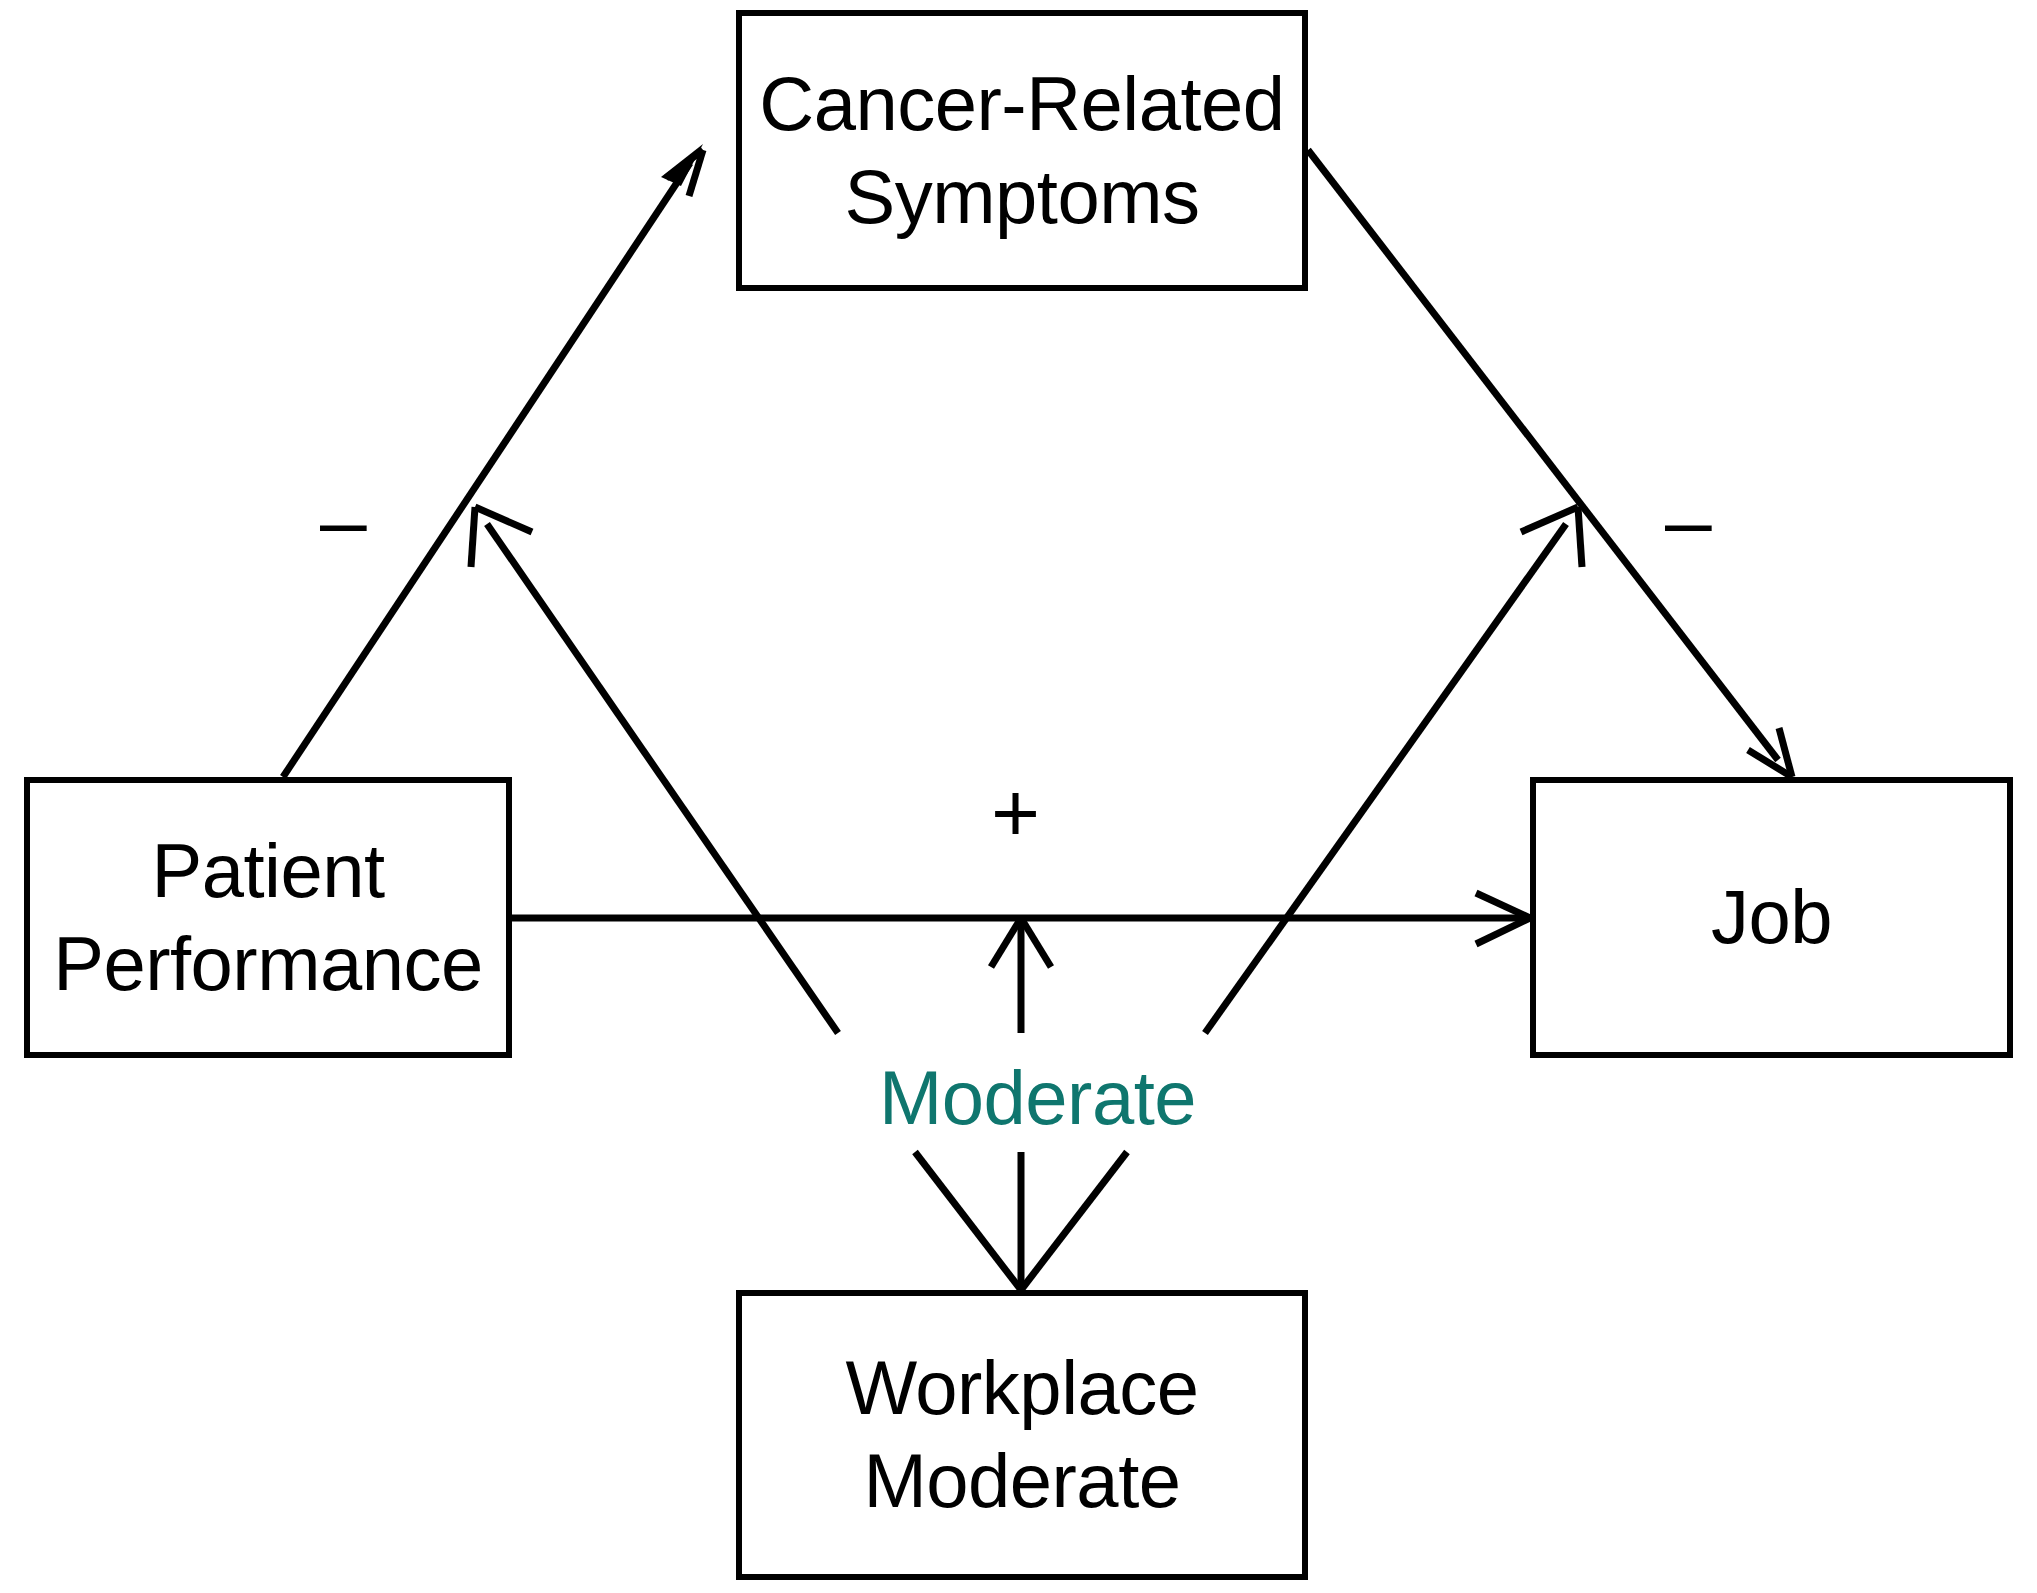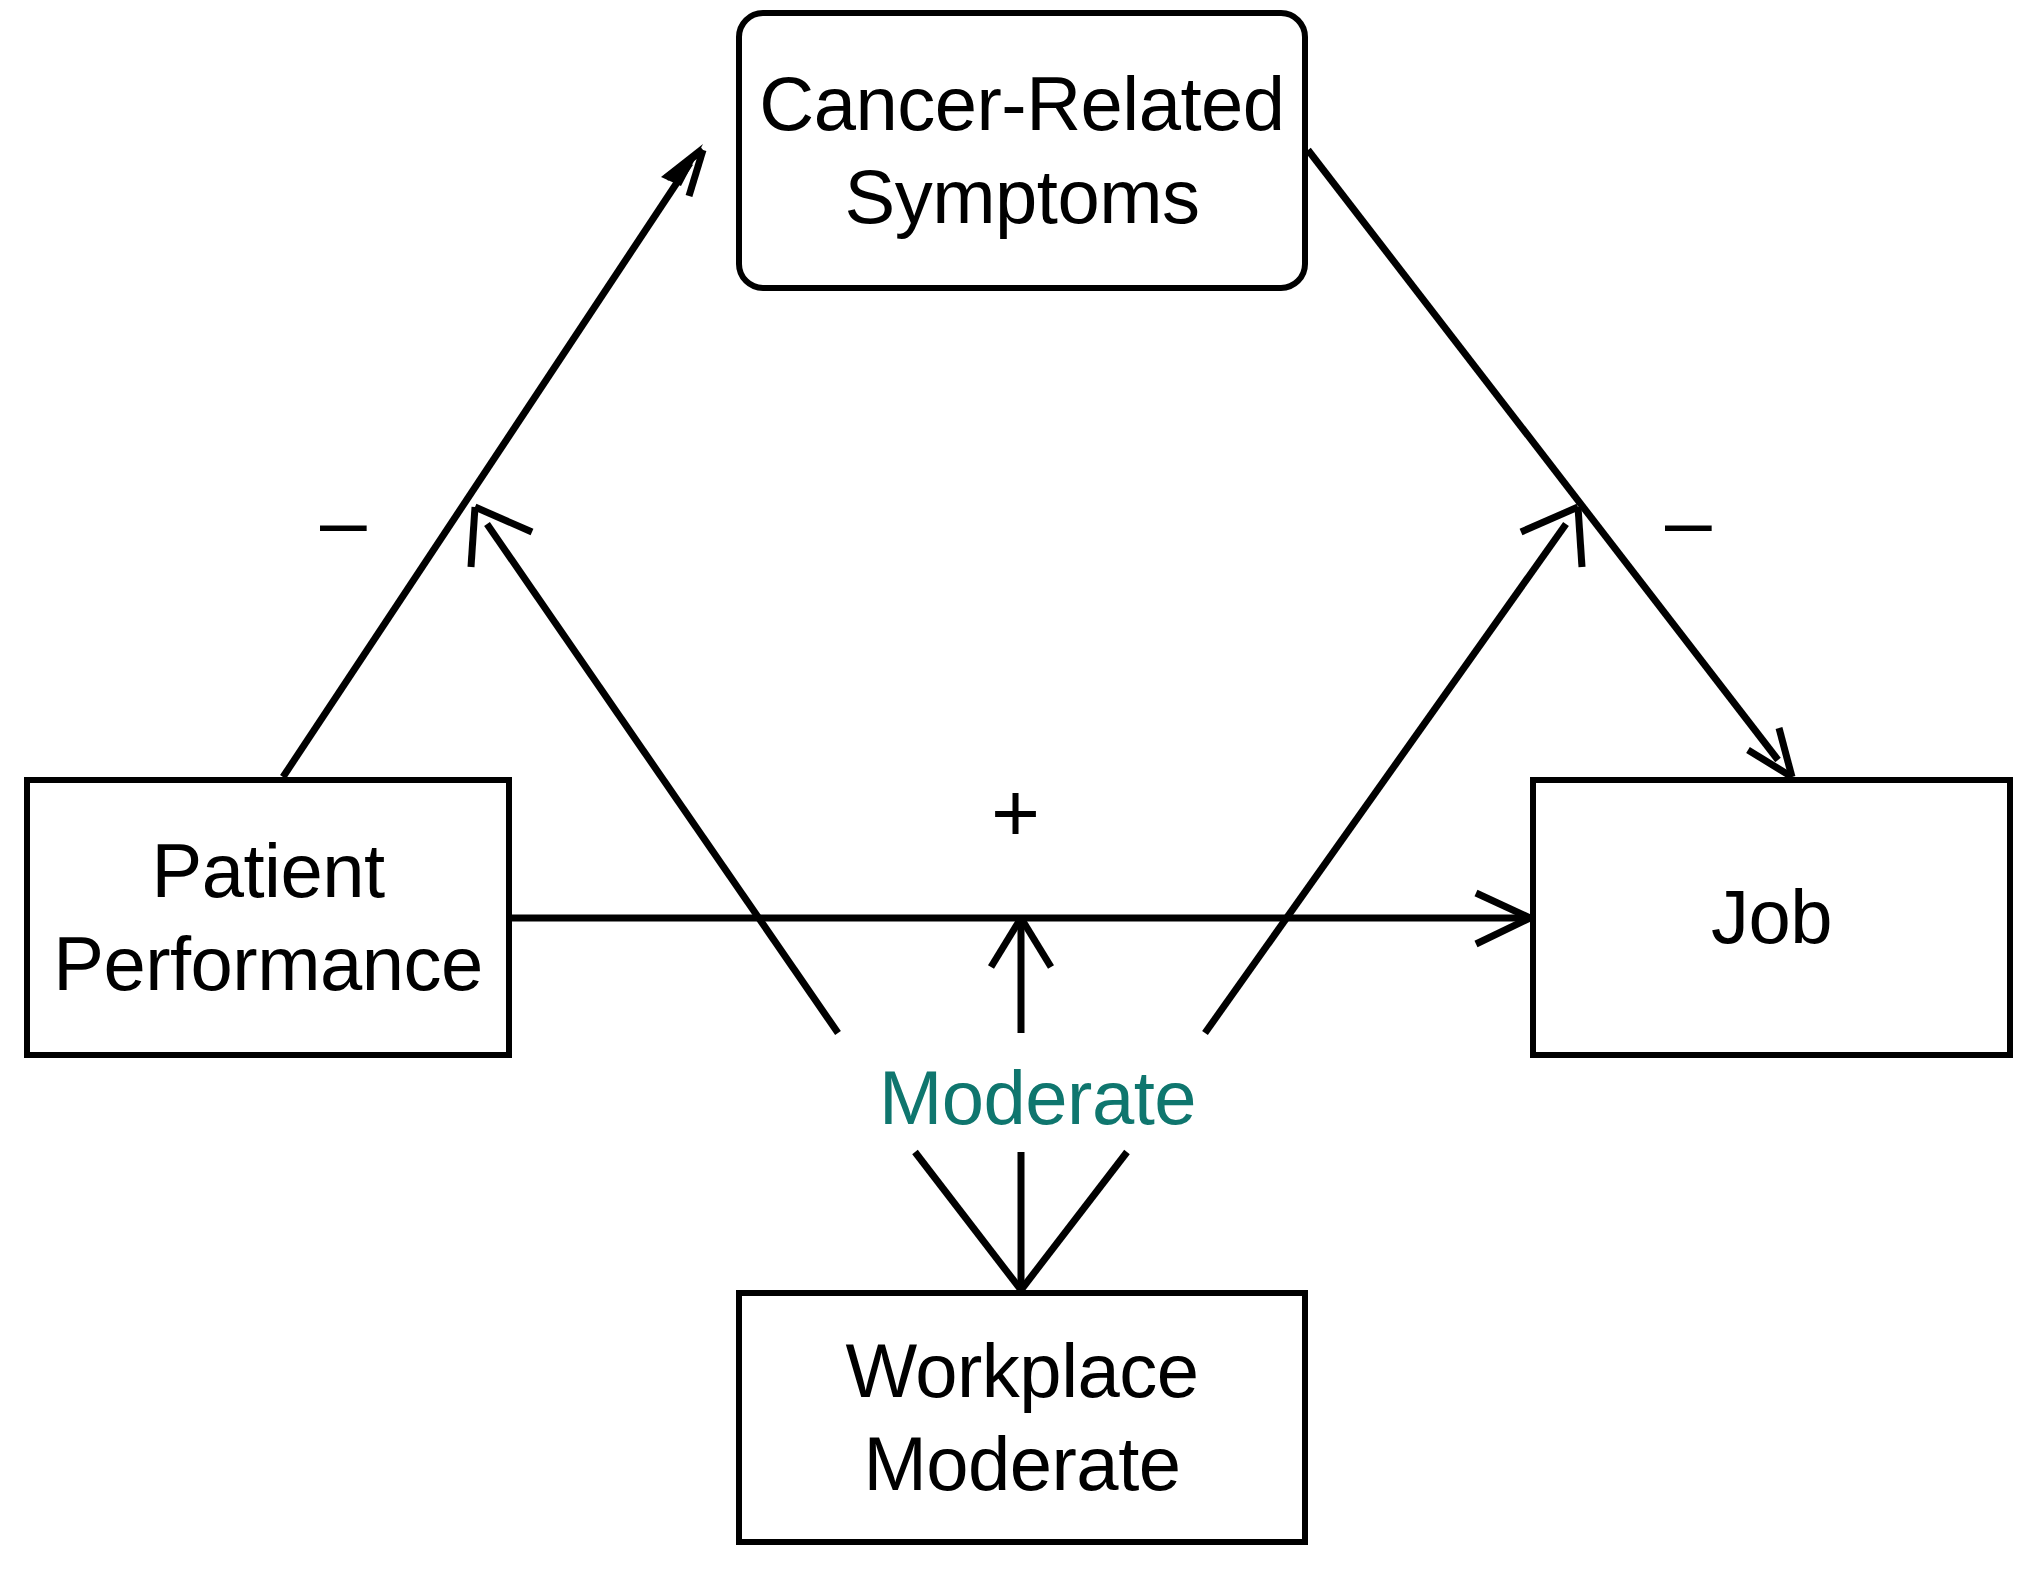--- a/index.html
+++ b/index.html
@@ -105,33 +105,33 @@
     </g>
 
     <g>
       <line x1="915" y1="1152" x2="1021" y2="1290" stroke="#000000" stroke-width="7"></line>
       <line x1="1021" y1="1152" x2="1021" y2="1290" stroke="#000000" stroke-width="7"></line>
       <line x1="1127" y1="1152" x2="1021" y2="1290" stroke="#000000" stroke-width="7"></line>
     </g>
 
   </svg>
 
-  <div class="node-box" style="left:736px; top:10px; width:572px; height:281px;border-radius:27px;">
+  <div class="node-box" style="left:736px; top:10px; width:572px; height:281px;">
     <span class="node-label"><span>Cancer-Related</span><br><span>Symptoms</span></span>
   </div>
 
   <div class="node-box" style="left:24px; top:777px; width:488px; height:281px;text-align:center;">
     <span class="node-label"><span>Patient</span><br><span>Performance</span></span>
   </div>
 
   <div class="node-box" style="left:1530px; top:777px; width:483px; height:281px;text-align:center;">
     <span class="node-label"><span>Job</span><br></span>
   </div>
 
-  <div class="node-box" style="left:736px; top:1290px; width:572px; height:255px;">
+  <div class="node-box" style="left:736px; top:1290px; width:572px; height:290px;">
     <span class="node-label"><span>Workplace</span><br><span>Moderate</span></span>
   </div>
 
   <div class="moderate-label" style="left:879px; top:1060px;">Moderate</div>
 
   <div class="sign" style="left:320px; top:478px;">–</div>
 
   <div class="sign" style="left:1665px; top:478px;">–</div>
 
   <div class="sign" style="left:991px; top:770px;">+</div>

